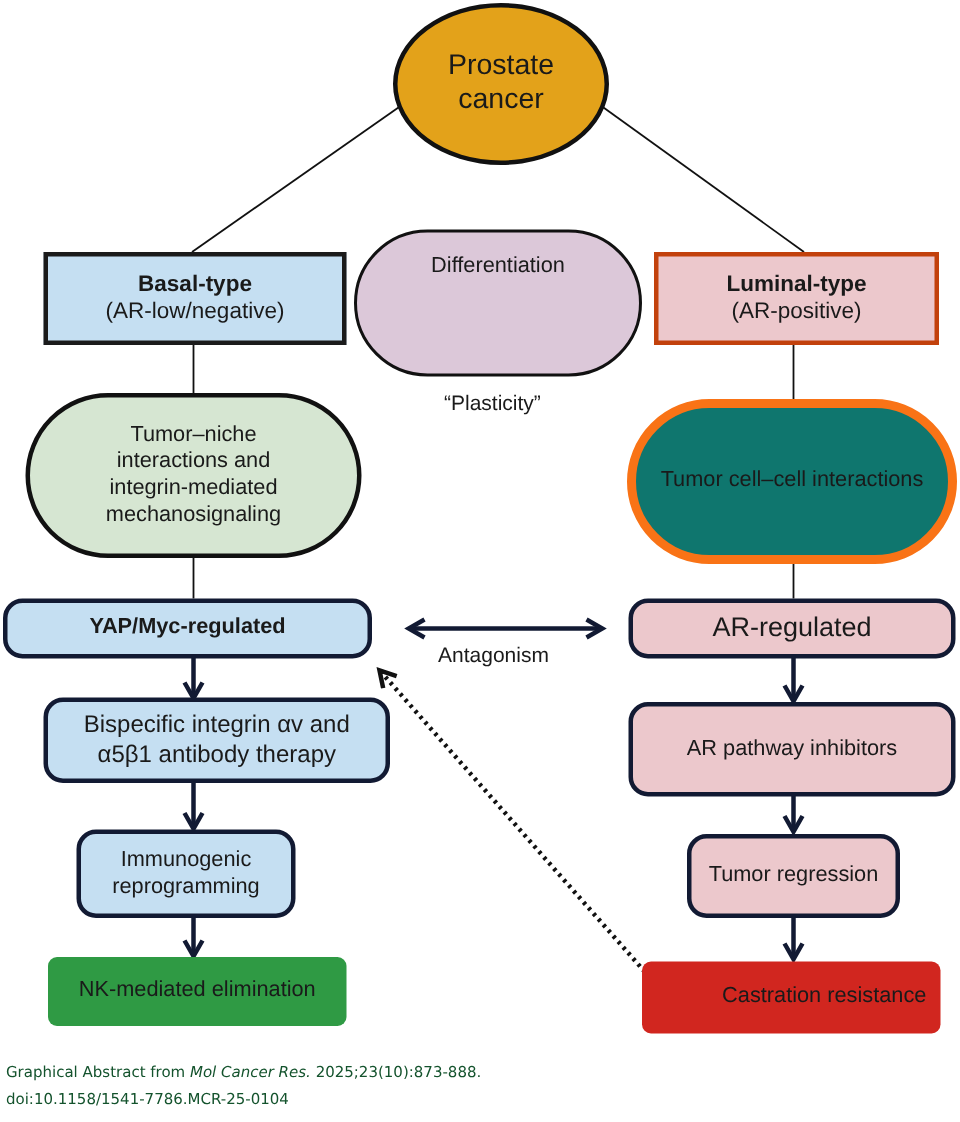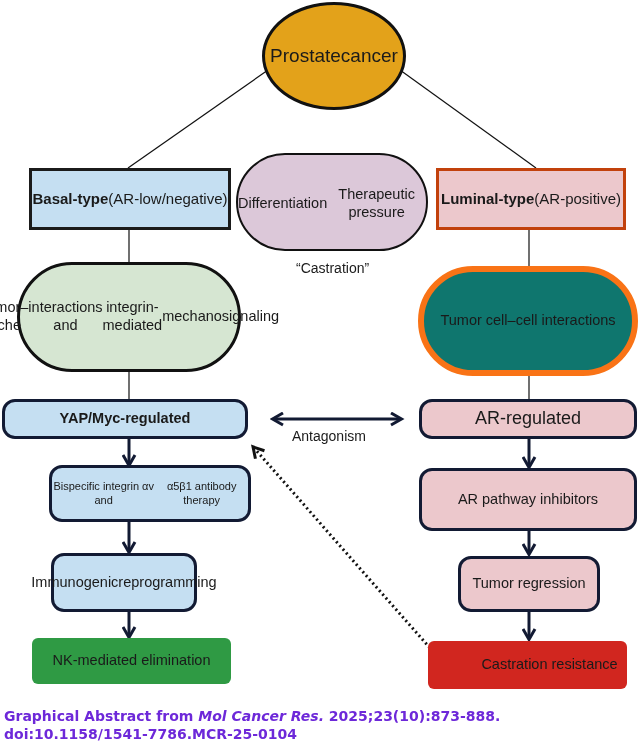--- a/index.html
+++ b/index.html
@@ -1,23 +1,23 @@
 <!DOCTYPE html>
 <html><head>
   <meta charset="utf-8">
   <style>
     html, body { margin: 0; padding: 0; background: #ffffff; }
     body { width: 640px; height: 748px; position: relative; overflow: hidden;
            font-family: "Liberation Sans", sans-serif; color: #1a1a1a; }
     .node { position: absolute; box-sizing: border-box; display: flex;
-            align-items: center; justify-content: center;
+            flex-direction: column; align-items: center; justify-content: center;
             text-align: center; line-height: 1.22; }
     svg.lines { position: absolute; left: 0; top: 0; }
-    .caption { position: absolute; left: 4px; top: 707px; font-size: 14px;
-               line-height: 18px; color: #6d28d9; font-family: "DejaVu Sans", sans-serif; font-weight: bold; }
+    .caption { position: absolute; left: 4px; top: 707px; font-size: 10px;
+               line-height: 18px; color: #14532d; font-family: "DejaVu Sans", sans-serif; }
     .caption i { font-style: italic; }
     .lbl { position: absolute; font-size: 14px; white-space: nowrap; }
   </style>
 </head>
 <body>
 
 <svg class="lines" width="640" height="748">
   <defs>
     <marker id="ah" viewBox="0 0 10 10" refX="7" refY="5" markerWidth="5" markerHeight="5" orient="auto-start-reverse">
       <path d="M1,1 L8,5 L1,9" fill="none" stroke="#121a33" stroke-width="2"></path>
@@ -57,23 +57,22 @@
   <span>cancer</span>
 </div>
 
 <div class="node" style="left:29px; top:168px; width:202px; height:62px; background:#c5dff2; border:3px solid #1b1b1b; font-size:15px;">
   <span style="font-weight:bold;">Basal-type</span>
   <span>(AR-low/negative)</span>
 </div>
 
 <div class="node" style="left:236px; top:153px; width:192px; height:98px; border-radius:50px; background:#dcc8d9; border:2px solid #111; font-size:14.5px; justify-content:space-between; padding:14px 0 10px 0;">
   <span>Differentiation</span>
-  <span>Therapeutic pressure</span>
 </div>
-<div class="lbl" style="left:296px; top:260px;">“Castration”</div>
+<div class="lbl" style="left:296px; top:260px;">“Plasticity”</div>
 
 <div class="node" style="left:436px; top:168px; width:190px; height:62px; background:#ecc8cc; border:3px solid #c2410c; font-size:15px;">
   <span style="font-weight:bold;">Luminal-type</span>
   <span>(AR-positive)</span>
 </div>
 
 <div class="node" style="left:17px; top:262px; width:224px; height:110px; border-radius:55px; background:#d6e6d2; border:3px solid #111; font-size:14.5px;">
   <span>Tumor–niche</span>
   <span>interactions and</span>
   <span>integrin-mediated</span>
@@ -87,21 +86,21 @@
 <div class="node" style="left:2px; top:399px; width:246px; height:40px; border-radius:13px; background:#c5dff2; border:3px solid #121a33; font-size:14.5px;font-weight:bold;">
   <span>YAP/Myc-regulated</span>
 </div>
 
 <div class="lbl" style="left:292px; top:428px;">Antagonism</div>
 
 <div class="node" style="left:419px; top:399px; width:218px; height:40px; border-radius:13px; background:#ecc8cc; border:3px solid #121a33; font-size:18px;">
   <span>AR-regulated</span>
 </div>
 
-<div class="node" style="left:29px; top:465px; width:202px; height:57px; border-radius:13px; background:#c5dff2; border:3px solid #121a33; font-size:11px;margin-left:20px;">
+<div class="node" style="left:29px; top:465px; width:231px; height:57px; border-radius:13px; background:#c5dff2; border:3px solid #121a33; font-size:16px;">
   <span>Bispecific integrin αv and</span>
   <span>α5β1 antibody therapy</span>
 </div>
 
 <div class="node" style="left:419px; top:468px; width:218px; height:63px; border-radius:13px; background:#ecc8cc; border:3px solid #121a33; font-size:14.5px;">
   <span>AR pathway inhibitors</span>
 </div>
 
 <div class="node" style="left:51px; top:553px; width:146px; height:59px; border-radius:13px; background:#c5dff2; border:3px solid #121a33; font-size:14.5px;">
   <span>Immunogenic</span>

